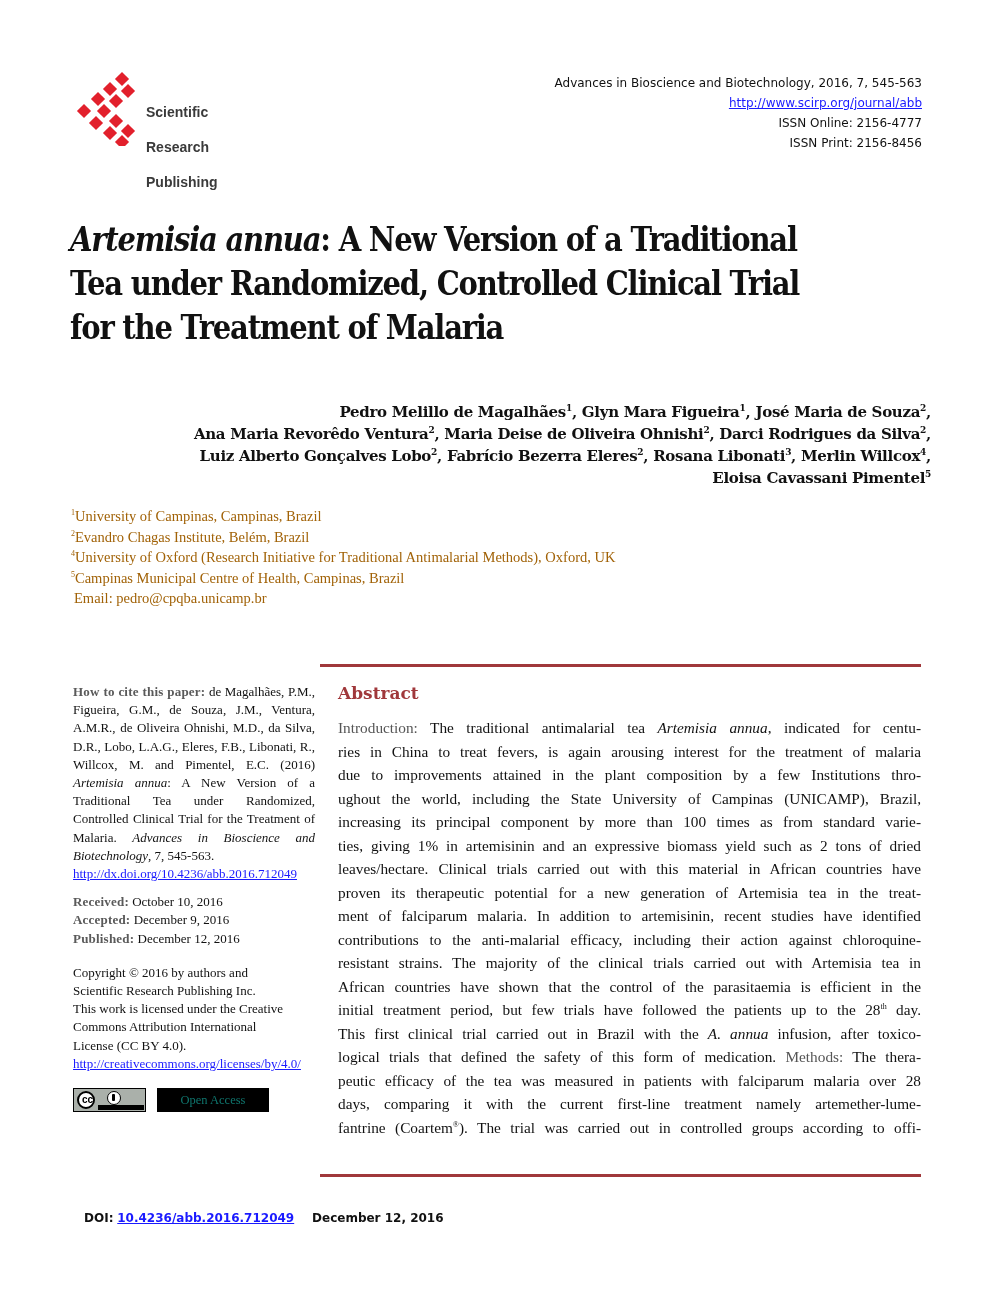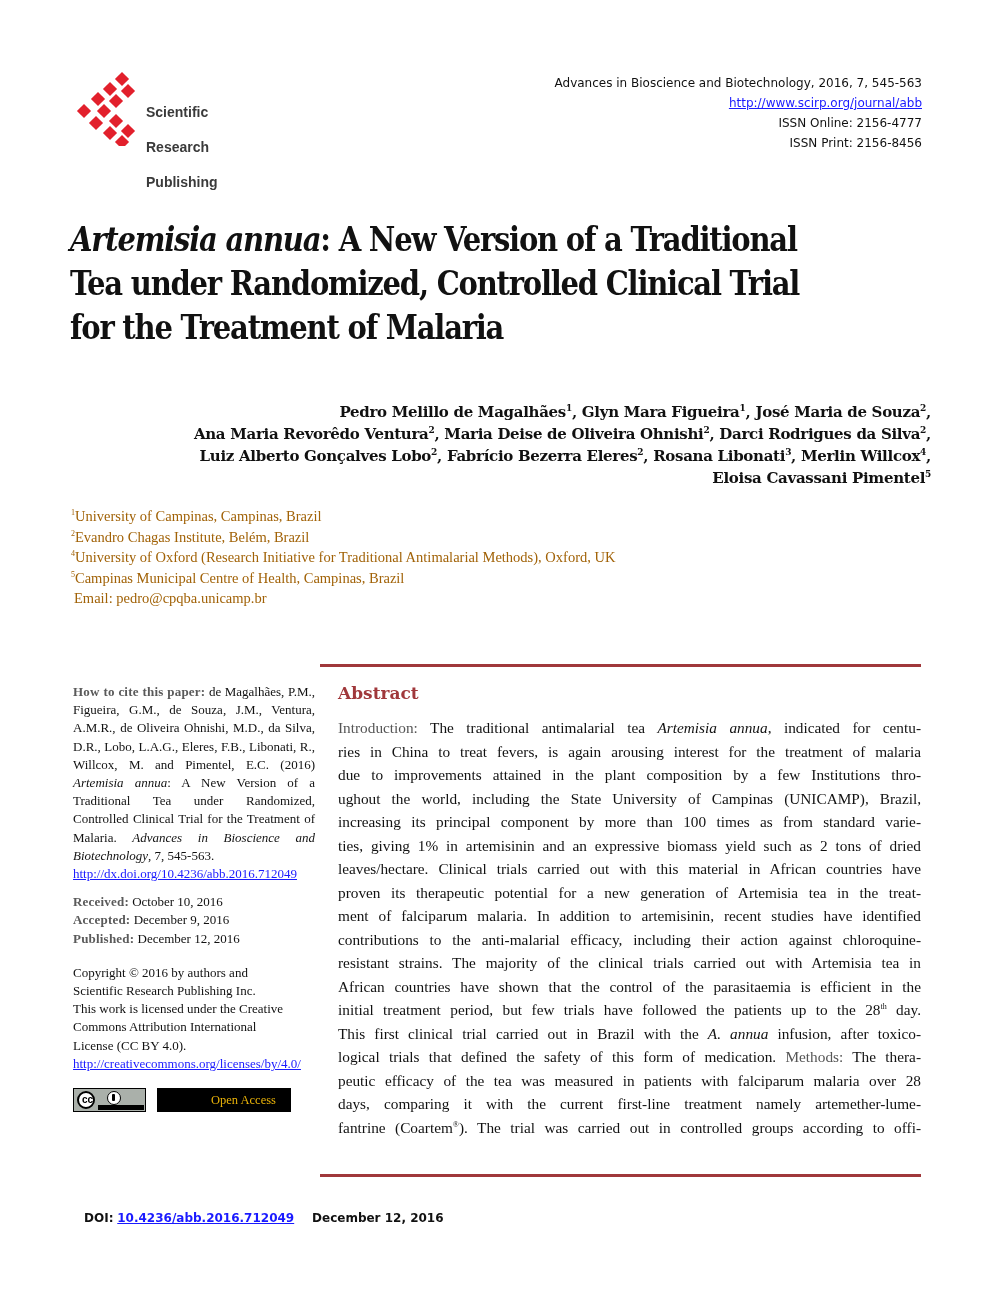--- a/index.html
+++ b/index.html
@@ -42,21 +42,21 @@
   .sidebar i { font-style: italic; }
   .sidebar .dates { margin-top: 10px; }
   .sidebar .copy { margin-top: 16px; }
 
   .badges { left: 73px; top: 1088px; height: 25px; }
   .cc-badge { position: absolute; left: 0; top: 0; width: 73px; height: 24px; background: #aab0aa; border: 1px solid #000; box-sizing: border-box; }
   .cc-circle { position: absolute; left: 3px; top: 2px; width: 18px; height: 18px; border-radius: 50%; background: #fff; border: 2px solid #000; box-sizing: border-box; font-family: "Liberation Sans", sans-serif; font-weight: bold; font-size: 10px; line-height: 14px; text-align: right; color: #000; }
   .cc-by { position: absolute; left: 33px; top: 2px; width: 14px; height: 14px; border-radius: 50%; background: #fff; border: 1.5px solid #000; box-sizing: border-box; }
   .cc-by::after { content: ""; position: absolute; left: 4px; top: 2px; width: 3px; height: 7px; background: #000; border-radius: 1px; }
   .cc-bar { position: absolute; left: 24px; right: 1px; bottom: 1px; height: 5px; background: #000; }
-  .oa-badge { position: absolute; left: 84px; top: 0; width: 95px; height: 24px; background: #000; color: #eab308; font-family: "Liberation Serif", serif; font-size: 12.5px; line-height: 24px; text-align: center; padding-left: 39px; }
+  .oa-badge { position: absolute; left: 84px; top: 0; width: 112px; height: 24px; background: #000; color: #0f766e; font-family: "Liberation Serif", serif; font-size: 12.5px; line-height: 24px; text-align: center; }
 
   
   .abs-heading { left: 338px; top: 683px; font-family: "DejaVu Serif", serif; font-weight: bold; font-size: 17px; color: #a0383b; }
   .abstract { left: 338px; top: 716px; width: 583px; font-family: "Liberation Serif", serif; font-size: 15.3px; line-height: 23.5px; color: #111; text-align: justify; }
   .abstract .lbl { color: #555; }
   .abstract i { font-style: italic; }
   .abstract .line { display: block; text-align: justify; text-align-last: justify; white-space: nowrap; }
   .abstract sup { font-size: 8px; line-height: 0; }
 
   

